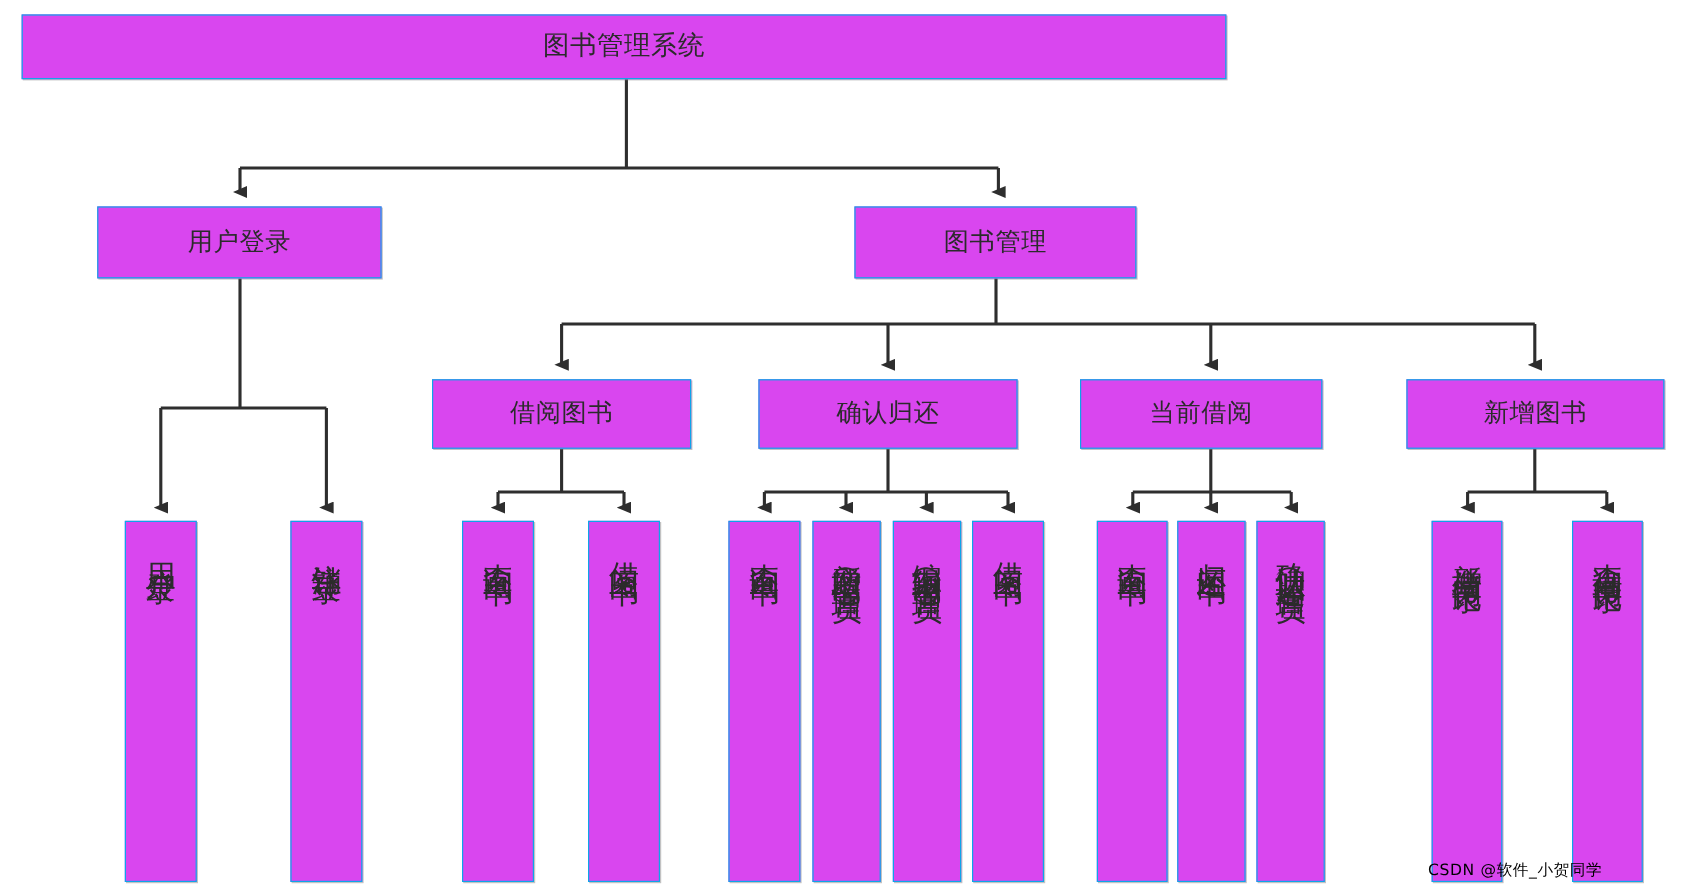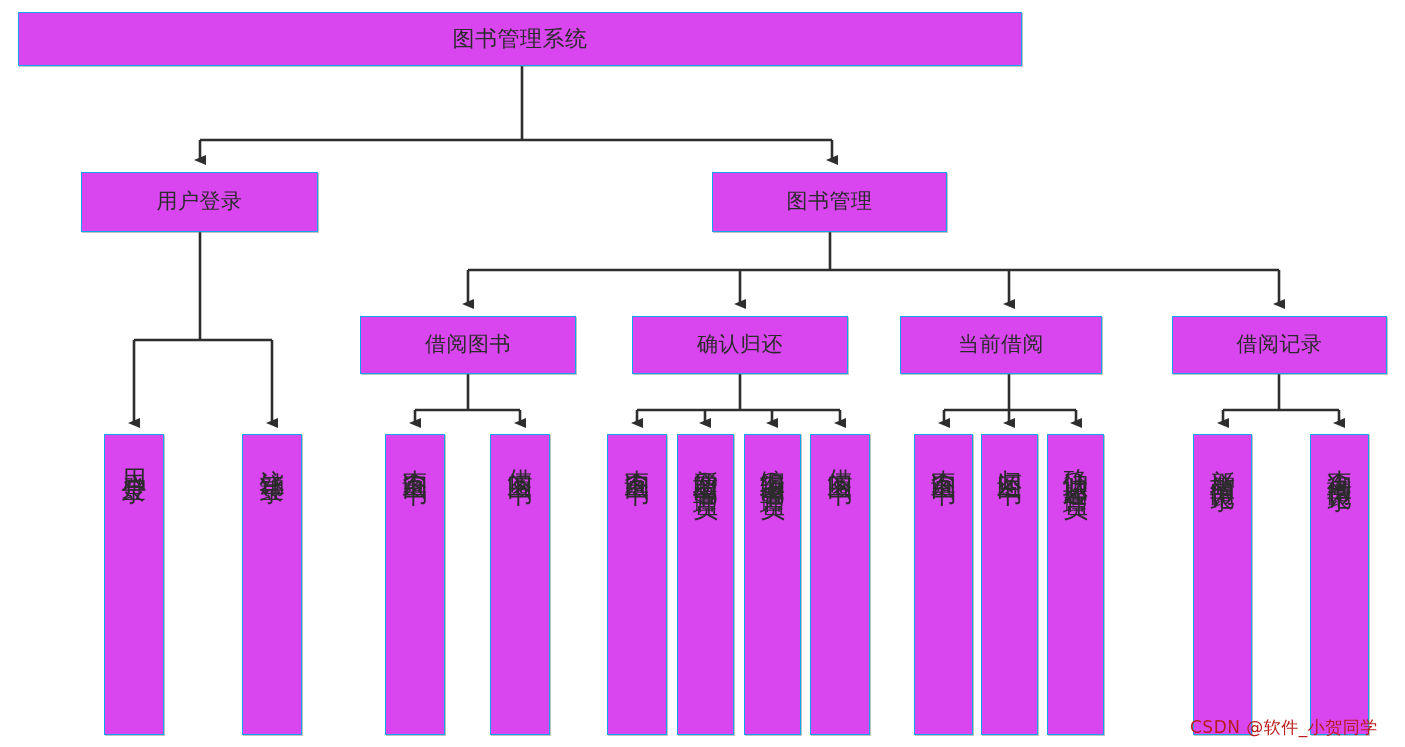--- a/index.html
+++ b/index.html
@@ -54,22 +54,22 @@
     writing-mode: vertical-rl;
     text-orientation: upright;
     font-size: 25px;
     letter-spacing: 4px;
     line-height: 1;
   }
   .watermark {
     position: absolute;
     left: 1190px;
     top: 716px;
-    font-size: 17px;
-    color: #b91c1c;
+    font-size: 13px;
+    color: #000000;
     white-space: nowrap;
     letter-spacing: 0.5px;
   }
 </style>
 </head>
 <body>
 
 <div id="canvas">
 
   <svg id="wires" viewBox="0 0 1405 747">
@@ -136,21 +136,21 @@
   <div class="node horiz" style="left:360px; top:316px; width:216px; height:58px;">
     <span class="lbl">借阅图书</span>
   </div>
   <div class="node horiz" style="left:632px; top:316px; width:216px; height:58px;">
     <span class="lbl">确认归还</span>
   </div>
   <div class="node horiz" style="left:900px; top:316px; width:202px; height:58px;">
     <span class="lbl">当前借阅</span>
   </div>
   <div class="node horiz" style="left:1172px; top:316px; width:215px; height:58px;">
-    <span class="lbl">借阅记录</span>
+    <span class="lbl">新增图书</span>
   </div>
 
   <div class="node leaf" style="left:104px; top:434px; width:60px; height:301px;">
     <span class="lbl">用户登录</span>
   </div>
   <div class="node leaf" style="left:242px; top:434px; width:60px; height:301px;">
     <span class="lbl">注销登录</span>
   </div>
 
   <div class="node leaf" style="left:385px; top:434px; width:60px; height:301px;">

